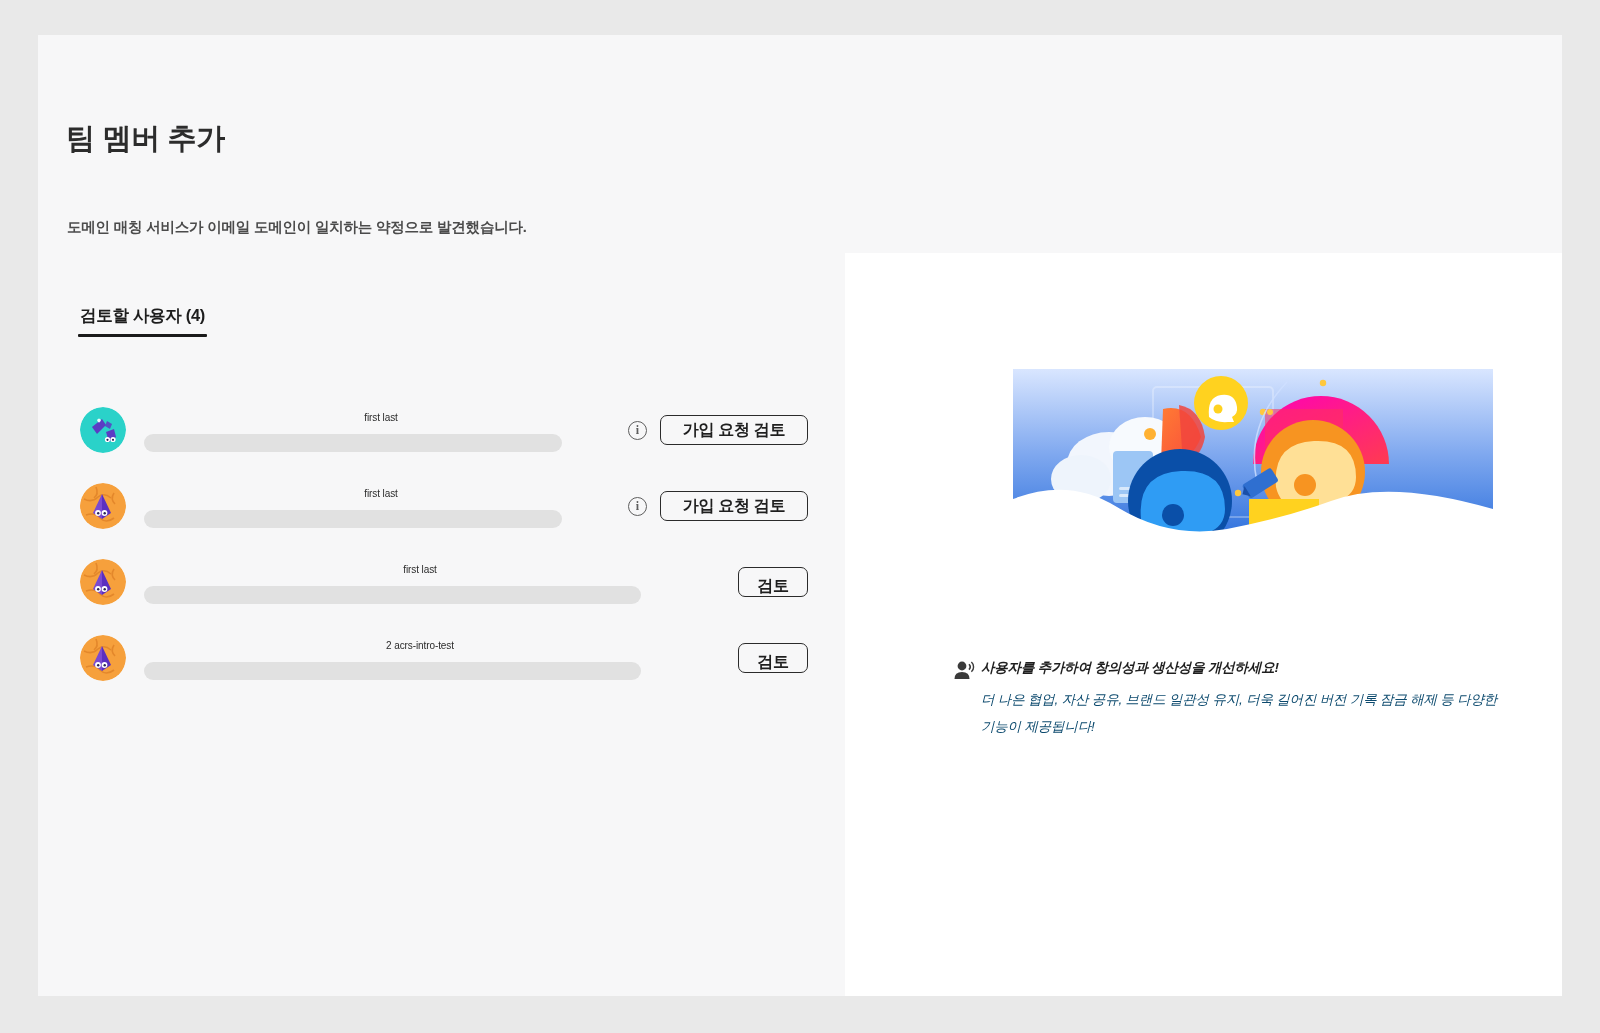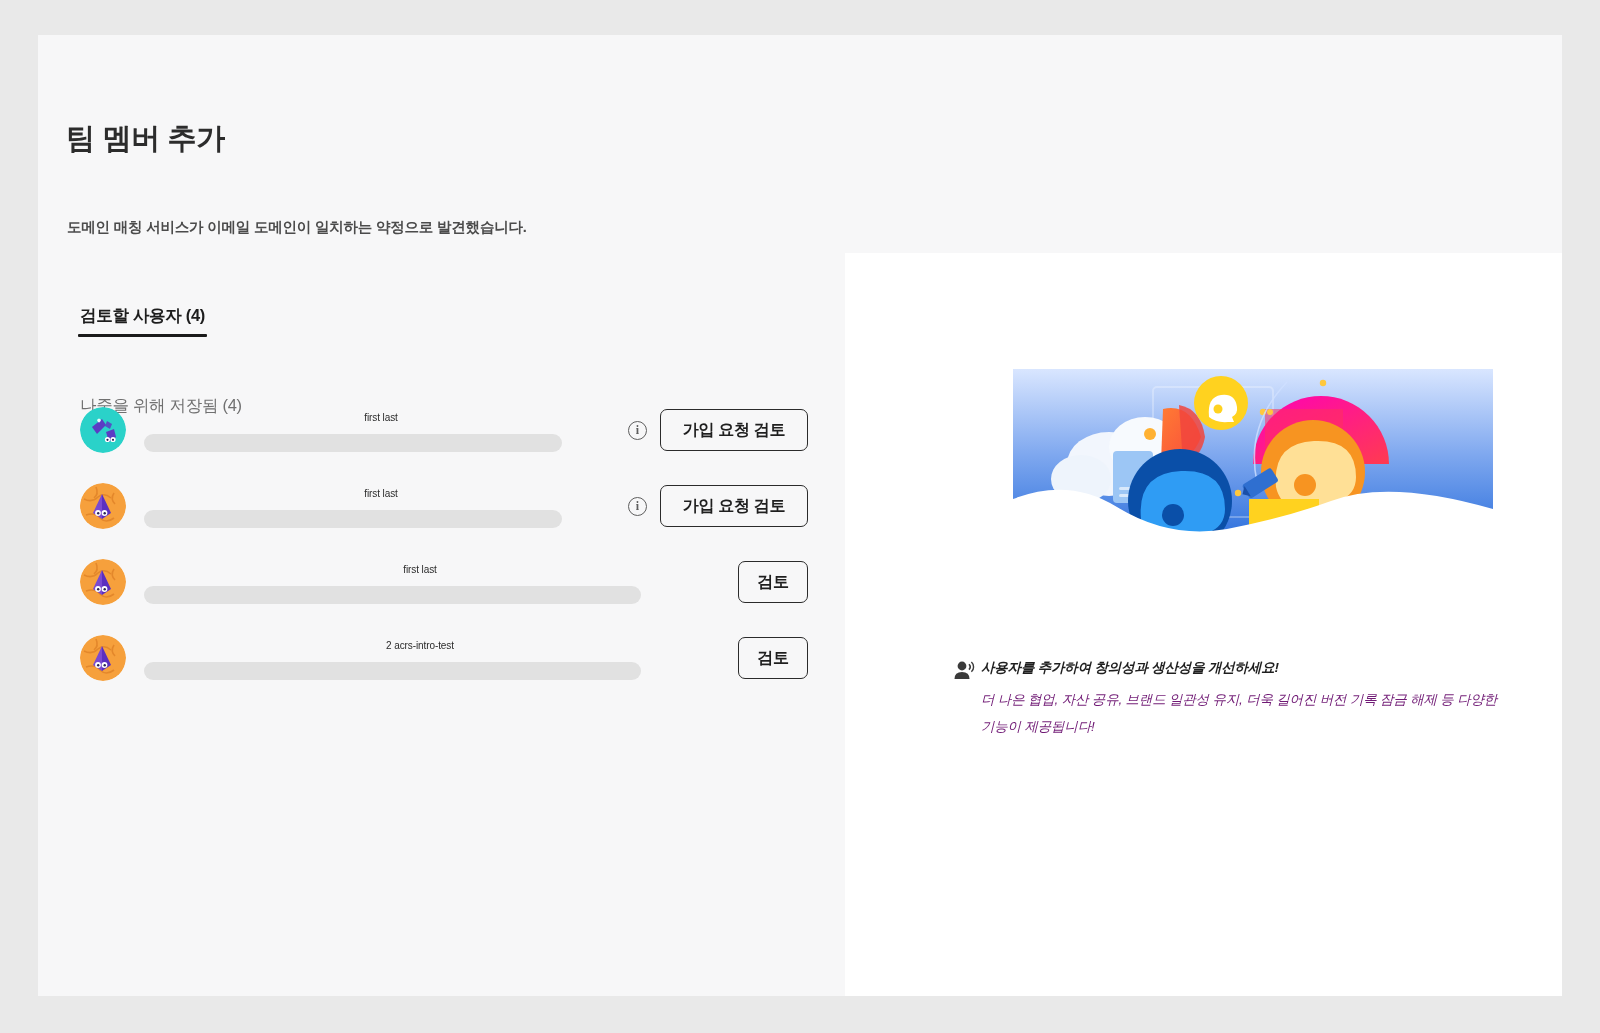--- a/index.html
+++ b/index.html
@@ -169,21 +169,21 @@
   .btn-outline {
     border: 1.6px solid #2b2b2b;
     border-radius: 7px;
     background: transparent;
     color: #1f1f1f;
     font-family: "Liberation Sans", sans-serif;
     font-size: 16px;
     font-weight: bold;
     letter-spacing: -0.3px;
     padding: 0 18px;
-    height: 42px;
+    height: 30px;
     min-width: 68px;
     cursor: pointer;
     white-space: nowrap;
   }
 
   .btn-wide { width: 148px; padding: 0; }
   .btn-narrow { width: 70px; padding: 8px; }
 
   
   .right-pane {
@@ -232,38 +232,37 @@
   .benefit-title {
     font-size: 13.5px;
     font-weight: bold;
     color: #1f1f1f;
     letter-spacing: -0.2px;
     margin-bottom: 9px;
   }
 
   .benefit-desc {
     font-size: 13.5px;
-    color: #701a75;
+    color: #0c4a6e;
     line-height: 27px;
     letter-spacing: -0.2px;
   }
 </style>
 </head>
 <body>
 
 <div class="app-card">
 
   <div class="left-pane">
 
     <div class="page-title">팀 멤버 추가</div>
     <div class="page-subtitle">도메인 매칭 서비스가 이메일 도메인이 일치하는 약정으로 발견했습니다.</div>
 
     <div class="tabs">
       <div class="tab active">검토할 사용자 (4)</div>
-      <div class="tab">나중을 위해 저장됨 (4)</div>
     </div>
 
     <div class="user-list">
 
       <div class="user-row">
         <div class="avatar">
           <svg viewBox="0 0 46 46" xmlns="http://www.w3.org/2000/svg">
             <circle cx="23" cy="23" r="23" fill="#2ad2c9"></circle>
             <g fill="#5b3cc4">
               <path d="M12 20 l10 -8 4 6 -9 9 z"></path>

